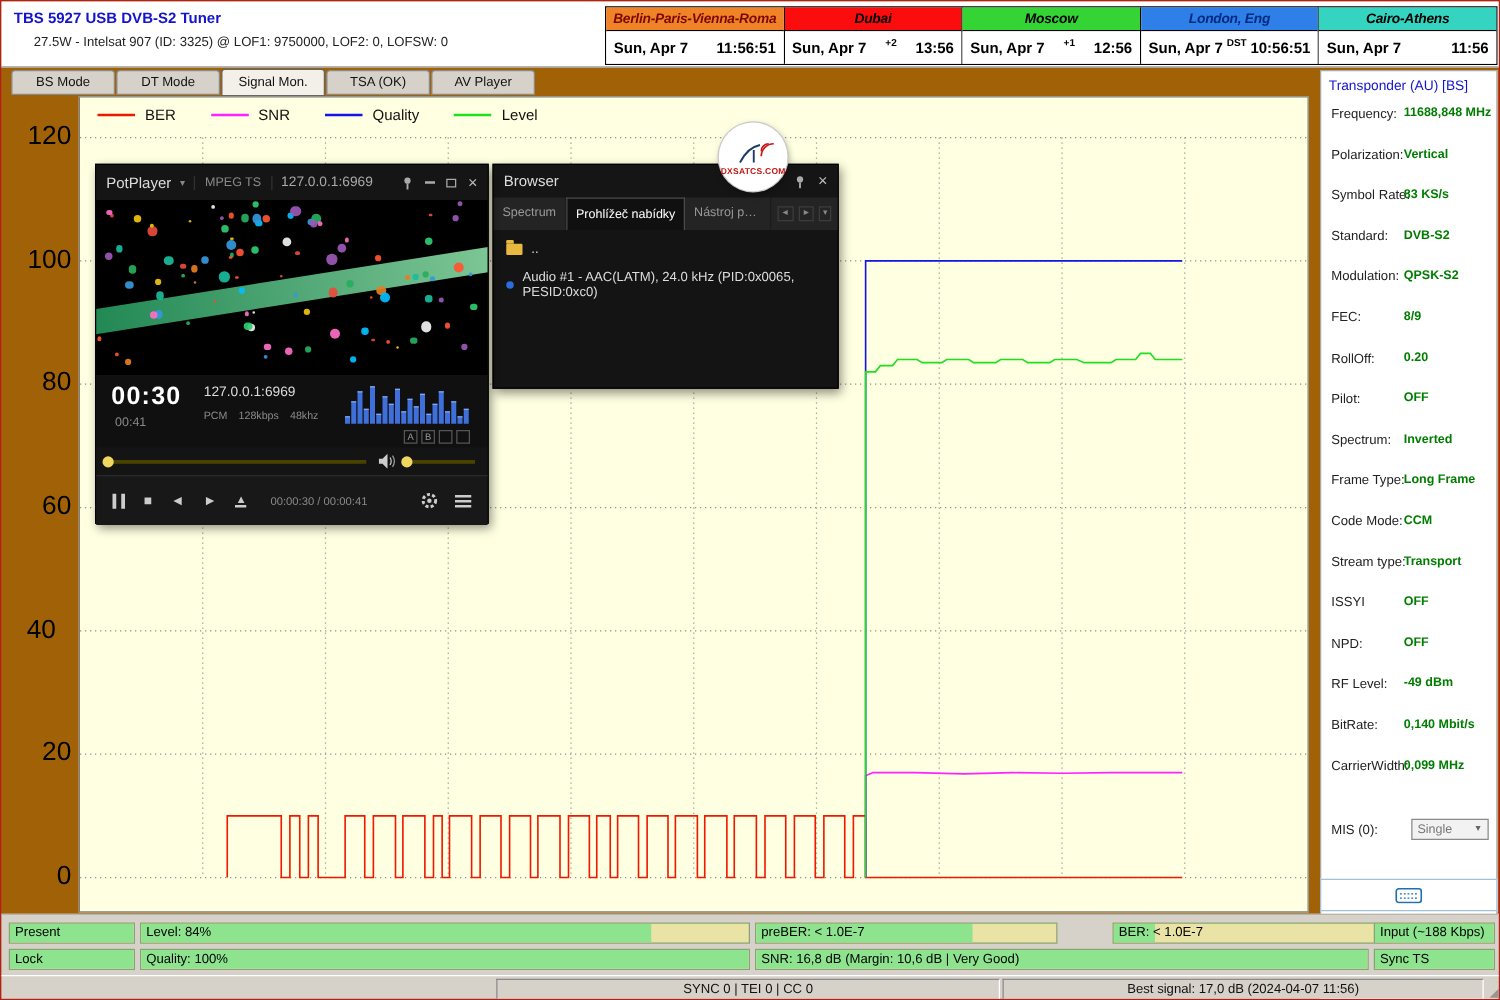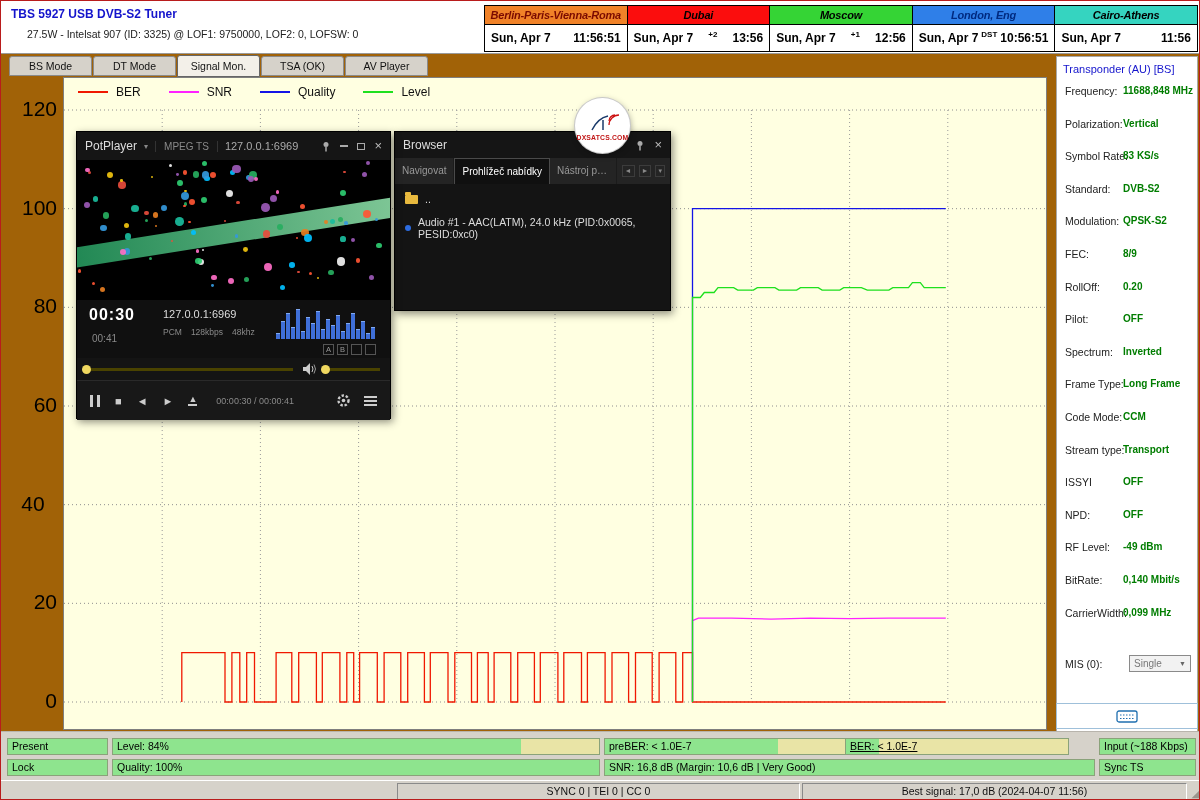--- a/index.html
+++ b/index.html
@@ -41,21 +41,21 @@
   .pot-addr { color:#aaa; font-size:11px; }
   .win-ctrls { margin-left:auto; display:flex; gap:9px; align-items:center; color:#aaa; }
   .i-min { display:inline-block; width:8px; height:2px; background:#aaa; }
   .i-max { display:inline-block; width:8px; height:7px; border:1px solid #aaa; }
   .i-close { font-size:13px; color:#bbb; line-height:10px; }
   .pin-svg, .gear-svg, .spk-svg, .kbd-svg { display:inline-block; }
   .pot-video { position:relative; height:140px; background:#000; overflow:hidden; }
   .streak { position:absolute; left:-20px; top:62px; width:360px; height:20px; background:linear-gradient(90deg,rgba(30,140,85,.95),rgba(150,230,175,.88)); transform:rotate(-9deg); }
   .dot { position:absolute; border-radius:50%; opacity:.92; }
   .pot-info { position:relative; height:58px; background:#101010; color:#eee; }
-  .big-time { position:absolute; left:12px; top:6px; font-size:16px; font-weight:bold; letter-spacing:1px; color:#fff; }
+  .big-time { position:absolute; left:12px; top:6px; font-size:20px; font-weight:bold; letter-spacing:1px; color:#fff; }
   .sub-time { position:absolute; left:15px; top:33px; font-size:10px; color:#8a8a8a; }
   .stream { position:absolute; left:86px; top:8px; font-size:11px; color:#ddd; }
   .codec-row { position:absolute; left:86px; top:27px; font-size:8.5px; color:#8a8a8a; display:flex; gap:9px; }
   #spectrum { position:absolute; right:14px; top:5px; width:100px; height:34px; display:flex; align-items:flex-end; gap:1px; }
   .spec-bar { width:4px; background:#3f6fd8; border-top:1px solid #7fa8f0; }
   .ab-chips { position:absolute; right:14px; bottom:3px; display:flex; gap:3px; }
   .chip { width:11px; height:11px; border:1px solid #555; color:#999; font-size:7.5px; text-align:center; line-height:10px; }
   .chip-dot { width:4px; height:4px; background:#777; margin:3px auto 0; }
   .pot-seek { position:relative; height:22px; background:#141414; display:flex; align-items:center; padding:0 10px; gap:10px; }
   .seek-track { width:214px; height:3px; background:#4a4300; position:relative; }
@@ -101,21 +101,21 @@
   .mis-label { font-size:10.5px; color:#222; }
   .mis-select { width:62px; height:17px; border:1px solid #8a8a8a; background:#f2f2f2; color:#777; font-size:10px; display:flex; align-items:center; padding:0 4px; justify-content:space-between; }
   .mis-arrow { font-size:7px; color:#666; }
   .sb-bottom-box { position:absolute; left:1055px; top:702px; width:142px; height:26px; background:#fff; border:1px solid #9fc0da; display:flex; align-items:center; justify-content:center; }
 
   
   .statusrows { position:absolute; left:0; top:730px; width:1200px; height:49px; background:#d6d2ca; border-top:1px solid #b8b4ac; }
   .badge { position:absolute; height:17px; border:1px solid #8aa27a; background:#e9e4a6; overflow:hidden; }
   .r1 { top:6px; } .r2 { top:27px; }
   .c1 { left:6px; width:101px; } .c2 { left:111px; width:488px; } .c3 { left:603px; width:242px; }
-  .c4 { left:844px; width:224px;text-decoration:underline; } .c5 { left:1098px; width:97px; } .c34 { left:603px; width:491px; }
+  .c4 { left:889px; width:224px; } .c5 { left:1098px; width:97px; } .c34 { left:603px; width:491px; }
   .bfill { position:absolute; left:0; top:0; bottom:0; background:#8ee48e; }
   .btext { position:relative; display:block; font-size:10.5px; line-height:15px; padding-left:4px; color:#000; white-space:nowrap; }
 
   
   .bottombar { position:absolute; left:0; top:779px; width:1200px; height:21px; background:#d6d2ca; border-top:1px solid #fff; }
   .sbp { position:absolute; top:2px; height:17px; border:1px solid; border-color:#8a8a8a #ffffff #ffffff #8a8a8a; font-size:10.5px; text-align:center; line-height:15px; color:#111; }
   .sbp1 { left:2px; width:392px; } .sbp2 { left:396px; width:403px; } .sbp3 { left:801px; width:385px; }
   .grip { position:absolute; right:1px; bottom:1px; font-size:11px; color:#9a968e; }
 </style>
 </head>
@@ -417,21 +417,21 @@
       <span>Browser</span>
       <span class="win-ctrls">
         <svg class="pin-svg" width="10" height="11">
             <circle cx="5" cy="3.5" r="2.5" fill="#aaa"></circle>
             <line x1="5" y1="6" x2="5" y2="10.5" stroke="#aaa" stroke-width="1.5"></line>
           </svg>
         <span class="i-close">×</span>
       </span>
     </div>
     <div class="br-tabs">
-      <span class="br-tab">Navigovat</span>
+      <span class="br-tab">Spectrum</span>
       <span class="br-tab active">Prohlížeč nabídky</span>
       <span class="br-tab trunc">Nástroj procházení tit...</span>
       <span class="br-nav">
         <span class="nv">◄</span>
         <span class="nv">►</span>
         <span class="nv">▾</span>
       </span>
     </div>
     <div class="br-content">
       <div class="br-row">

